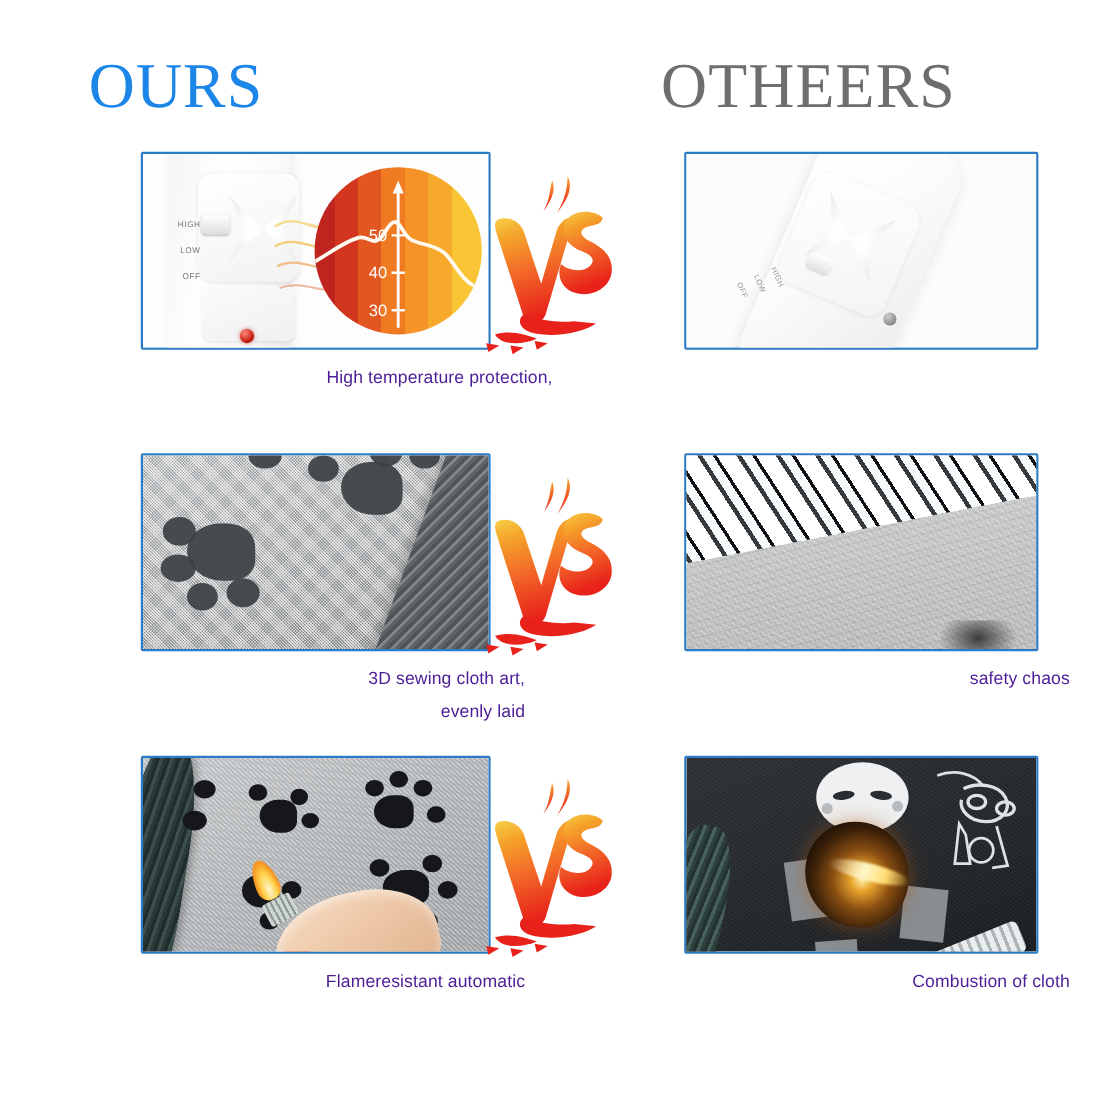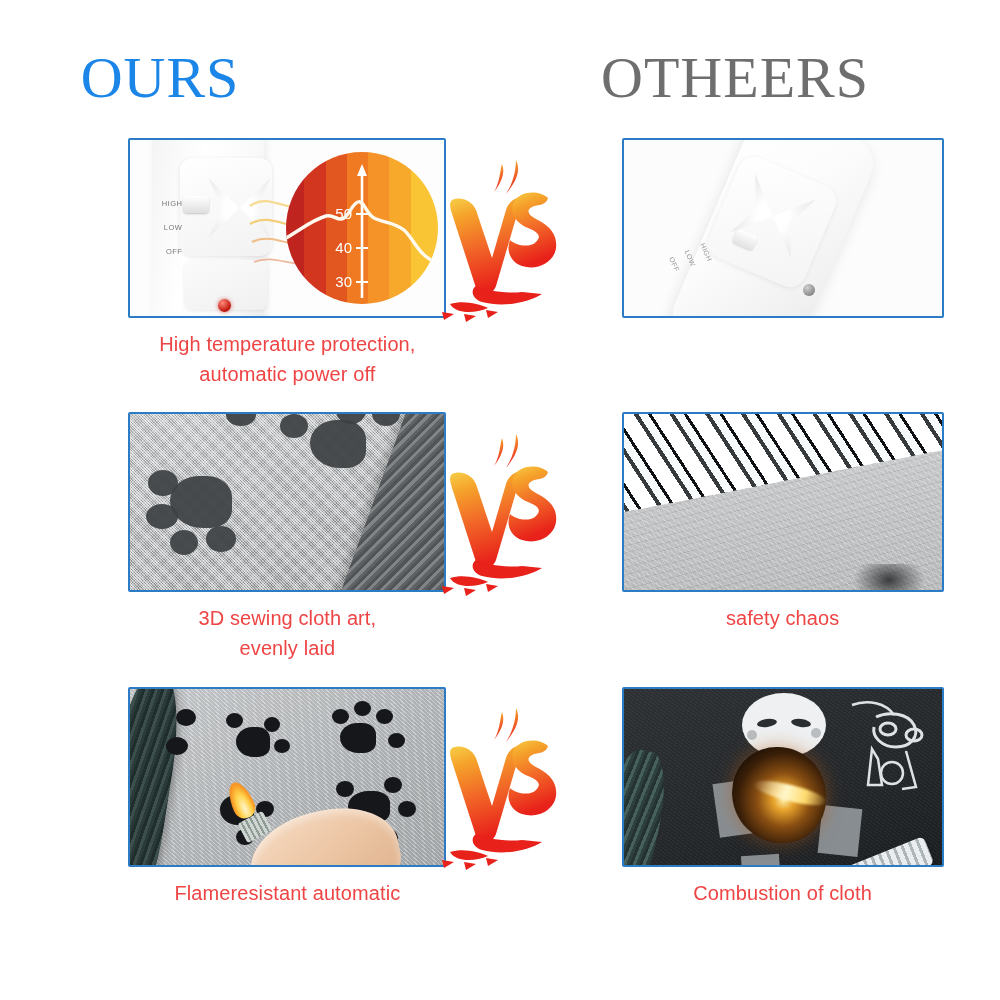--- a/index.html
+++ b/index.html
@@ -72,24 +72,24 @@
     border: 2px solid #2b7cc4;
     border-radius: 2px;
     background: #ffffff;
     overflow: hidden;
     position: relative;
     box-sizing: border-box;
   }
   .frame-wide { width: 322px; }
 
   .caption {
-    color: #ef4444;
-    font-size: 20px;
+    color: #4c1d95;
+    font-size: 16px;
     line-height: 30px;
-    text-align: center;
+    text-align: right;
     margin-top: 11px;
     width: 430px;
     letter-spacing: 0.1px;
   }
   .caption-narrow { width: 380px; }
 
   
   .vs-wrap {
     position: absolute;
     width: 140px;
@@ -446,21 +446,20 @@
           <text x="66" y="67" fill="#ffffff" font-size="15" font-family="'Liberation Sans',sans-serif" text-anchor="end">50</text>
           <text x="66" y="101" fill="#ffffff" font-size="15" font-family="'Liberation Sans',sans-serif" text-anchor="end">40</text>
           <text x="66" y="135" fill="#ffffff" font-size="15" font-family="'Liberation Sans',sans-serif" text-anchor="end">30</text>
           <path d="M0 86 C14 78, 26 68, 40 64 C48 62, 52 70, 58 66 C64 62, 66 52, 72 50
                    C78 48, 80 62, 88 66 C98 71, 108 70, 118 78 C126 85, 132 100, 142 106 C148 110, 152 112, 152 112" stroke="#fffaf0" stroke-width="3.4" fill="none" stroke-linecap="round"></path>
         </svg>
       </div>
     </div>
     <div class="caption">
       <div>High temperature protection,</div>
-      <div>automatic power off</div>
     </div>
   </div>
 
   <div class="col-mid"></div>
 
   <div class="col col-right">
     <div class="frame frame-wide">
       <div class="ctrl2-bg"></div>
       <div class="ctrl2-body"></div>
       <div class="ctrl2-panel"></div>

